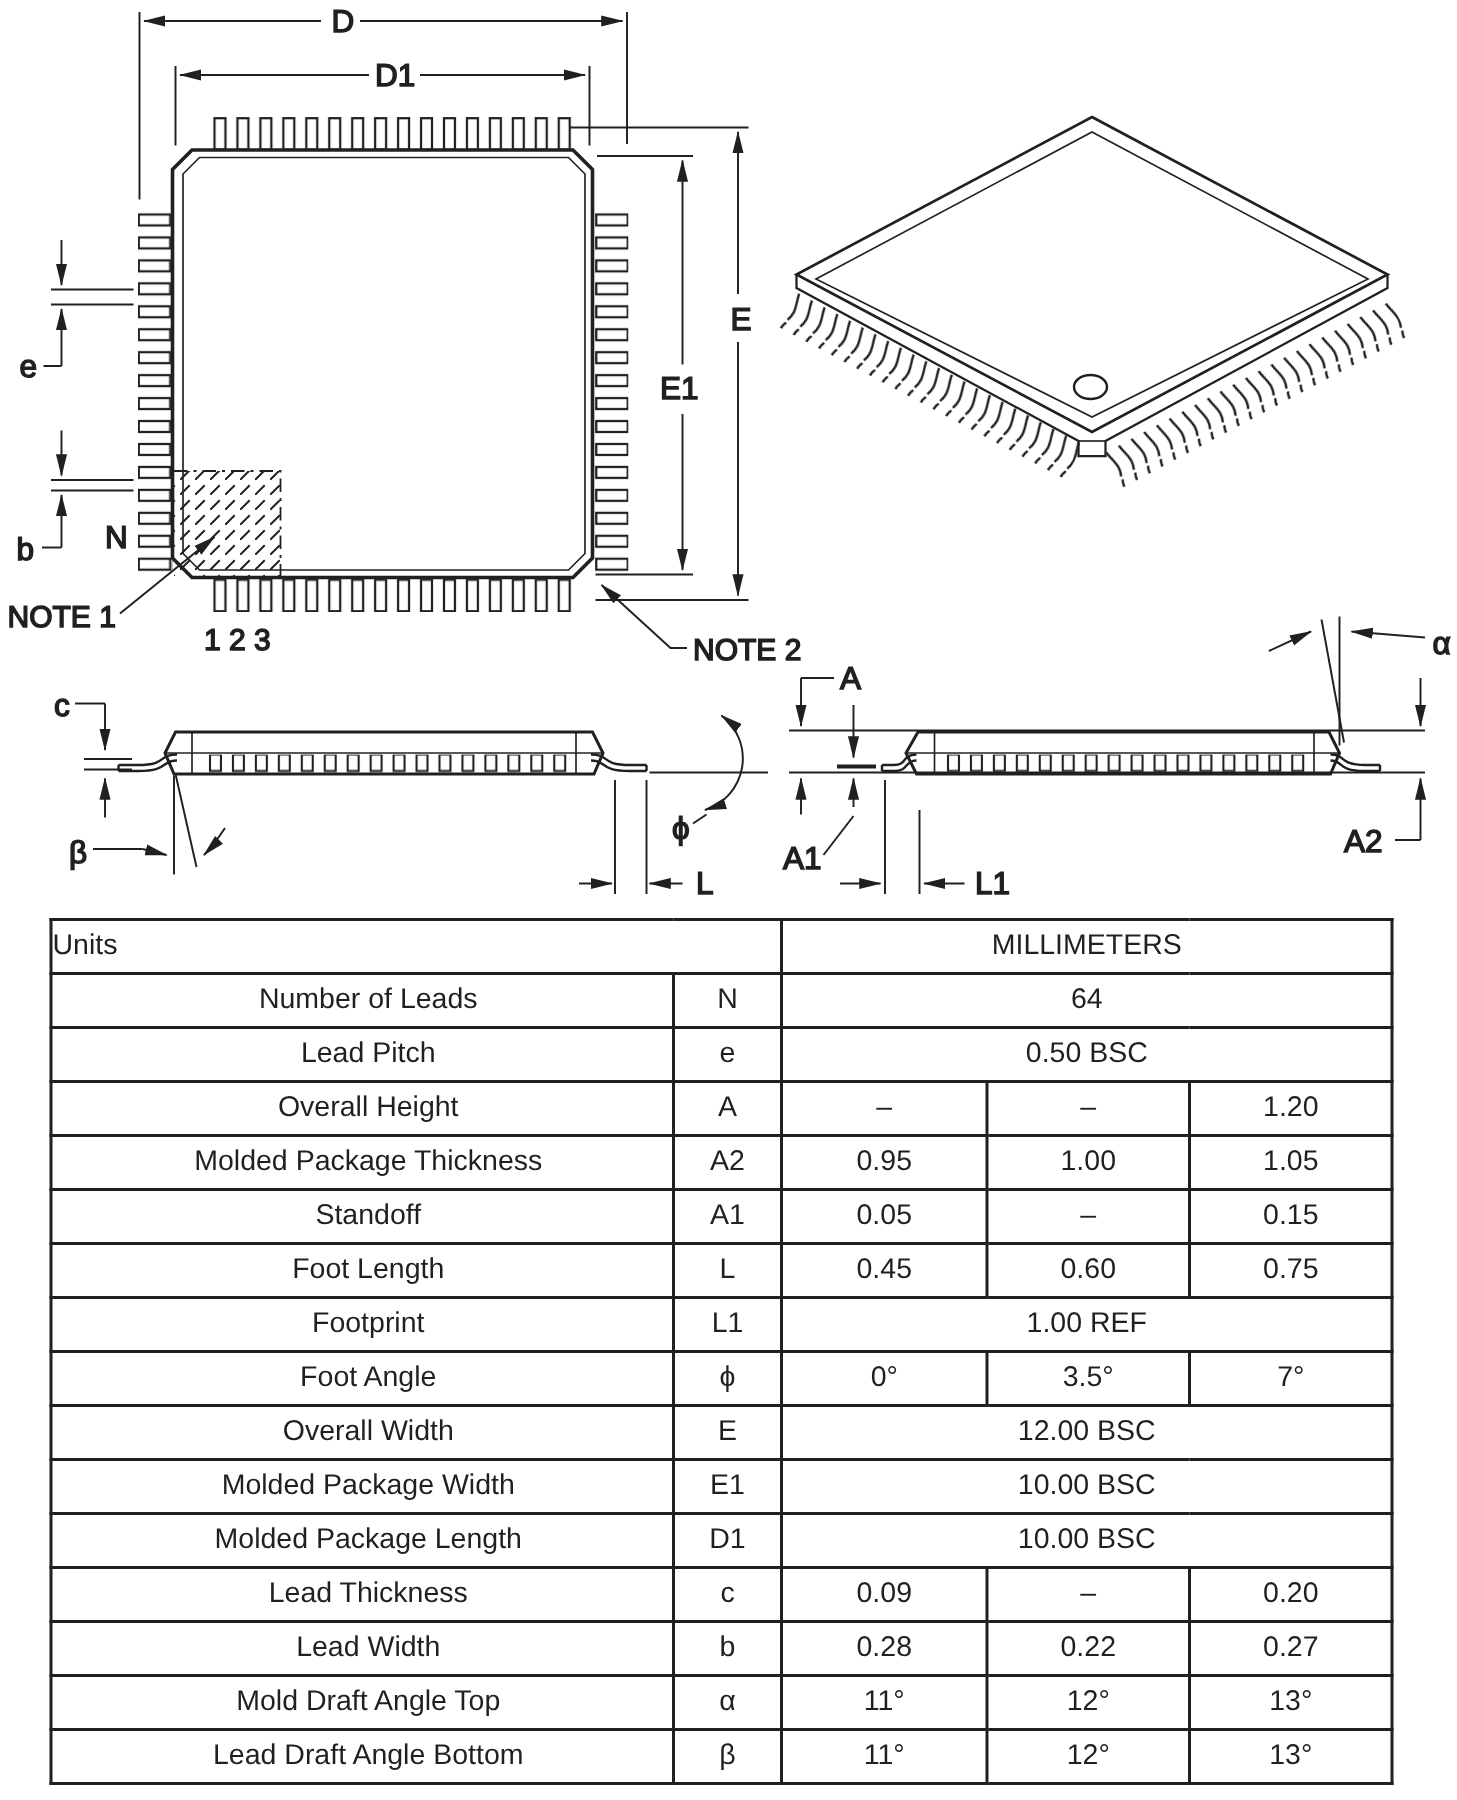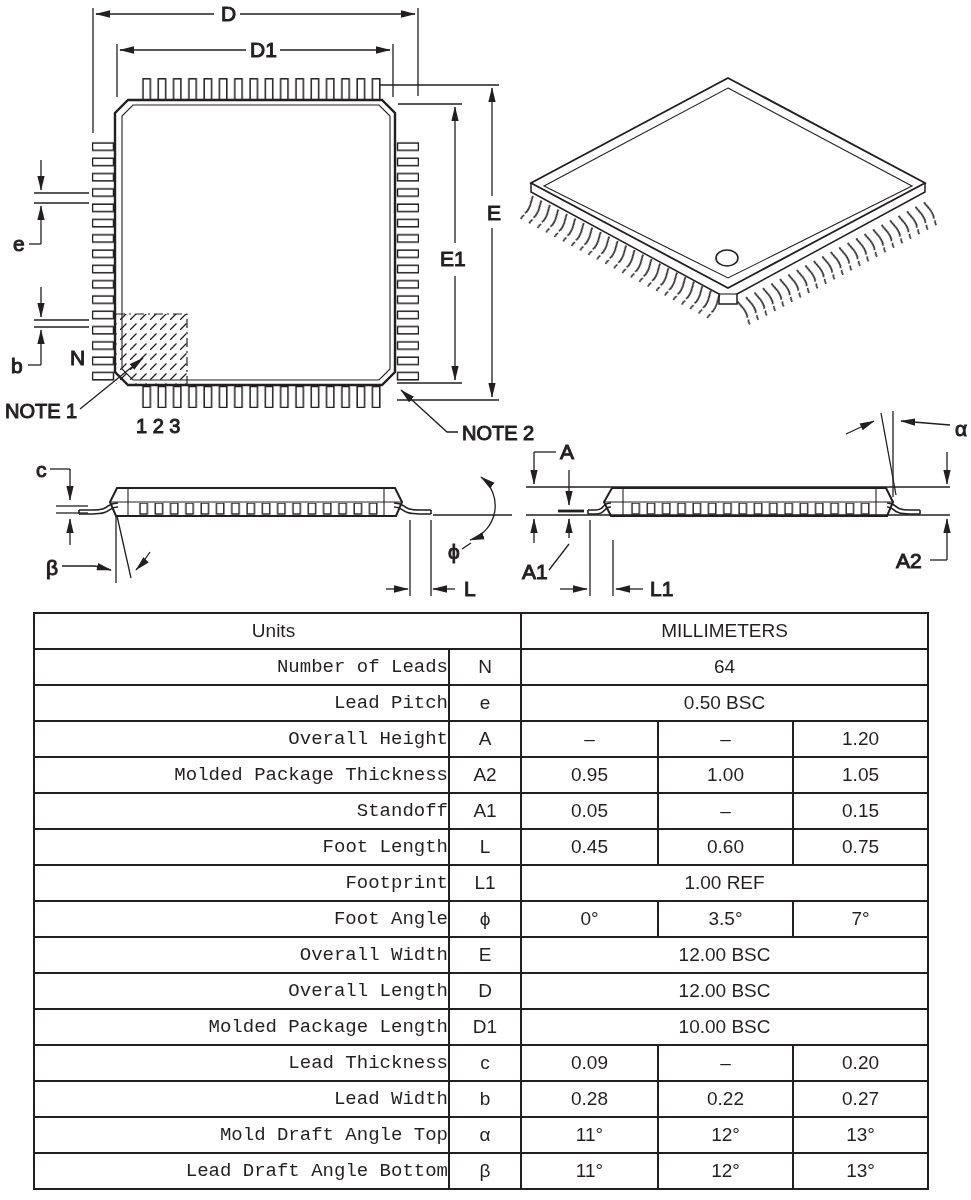--- a/index.html
+++ b/index.html
@@ -7,24 +7,24 @@
           font-family:"Liberation Sans", sans-serif; color:#231f20; overflow:hidden; }
   .draw { position:absolute; left:0; top:0; }
   svg text { fill:#231f20; font-family:"Liberation Sans", sans-serif; }
   .dimlbl { font-size:21px; }
   .notelbl { font-size:20px; }
 
   .dimtable { position:absolute; left:33px; top:612px; width:894px; height:578px;
               border-collapse:collapse; table-layout:fixed; }
   .dimtable td, .dimtable th { border:2px solid #231f20; font-weight:normal;
               font-size:19px; padding:0; height:28px; white-space:nowrap; overflow:hidden; }
-  .dimtable .n { text-align:right; padding-left:8px;font-family:Liberation Mono, monospace; }
+  .dimtable .n { text-align:center; padding-left:8px; }
   .dimtable .s { text-align:center; }
   .dimtable .v { text-align:center;margin-left:23px; }
-  .dimtable .r { text-align:center; padding-right:8px; }
+  .dimtable .r { text-align:left; padding-right:8px; }
   .col-name{width:415px;} .col-sym{width:72px;} .col-min{width:137px;}
   .col-nom{width:135px;} .col-max{width:135px;}
 </style>
 </head>
 <body>
 
 <div class="page">
 
 <svg class="draw" width="971" height="612" viewBox="0 0 971 612">
   <defs>
@@ -308,23 +308,23 @@
     <td class="v">0°</td>
     <td class="v">3.5°</td>
     <td class="v">7°</td>
   </tr>
   <tr>
     <td class="n">Overall Width</td>
     <td class="s">E</td>
     <td class="v" colspan="3">12.00 BSC</td>
   </tr>
   <tr>
-    <td class="n">Overall Length</td>
-    <td class="s">D</td>
-    <td class="v" colspan="3">12.00 BSC</td>
+    <td class="n">Molded Package Width</td>
+    <td class="s">E1</td>
+    <td class="v" colspan="3">10.00 BSC</td>
   </tr>
   <tr>
     <td class="n">Molded Package Length</td>
     <td class="s">D1</td>
     <td class="v" colspan="3">10.00 BSC</td>
   </tr>
   <tr>
     <td class="n">Lead Thickness</td>
     <td class="s">c</td>
     <td class="v">0.09</td>

